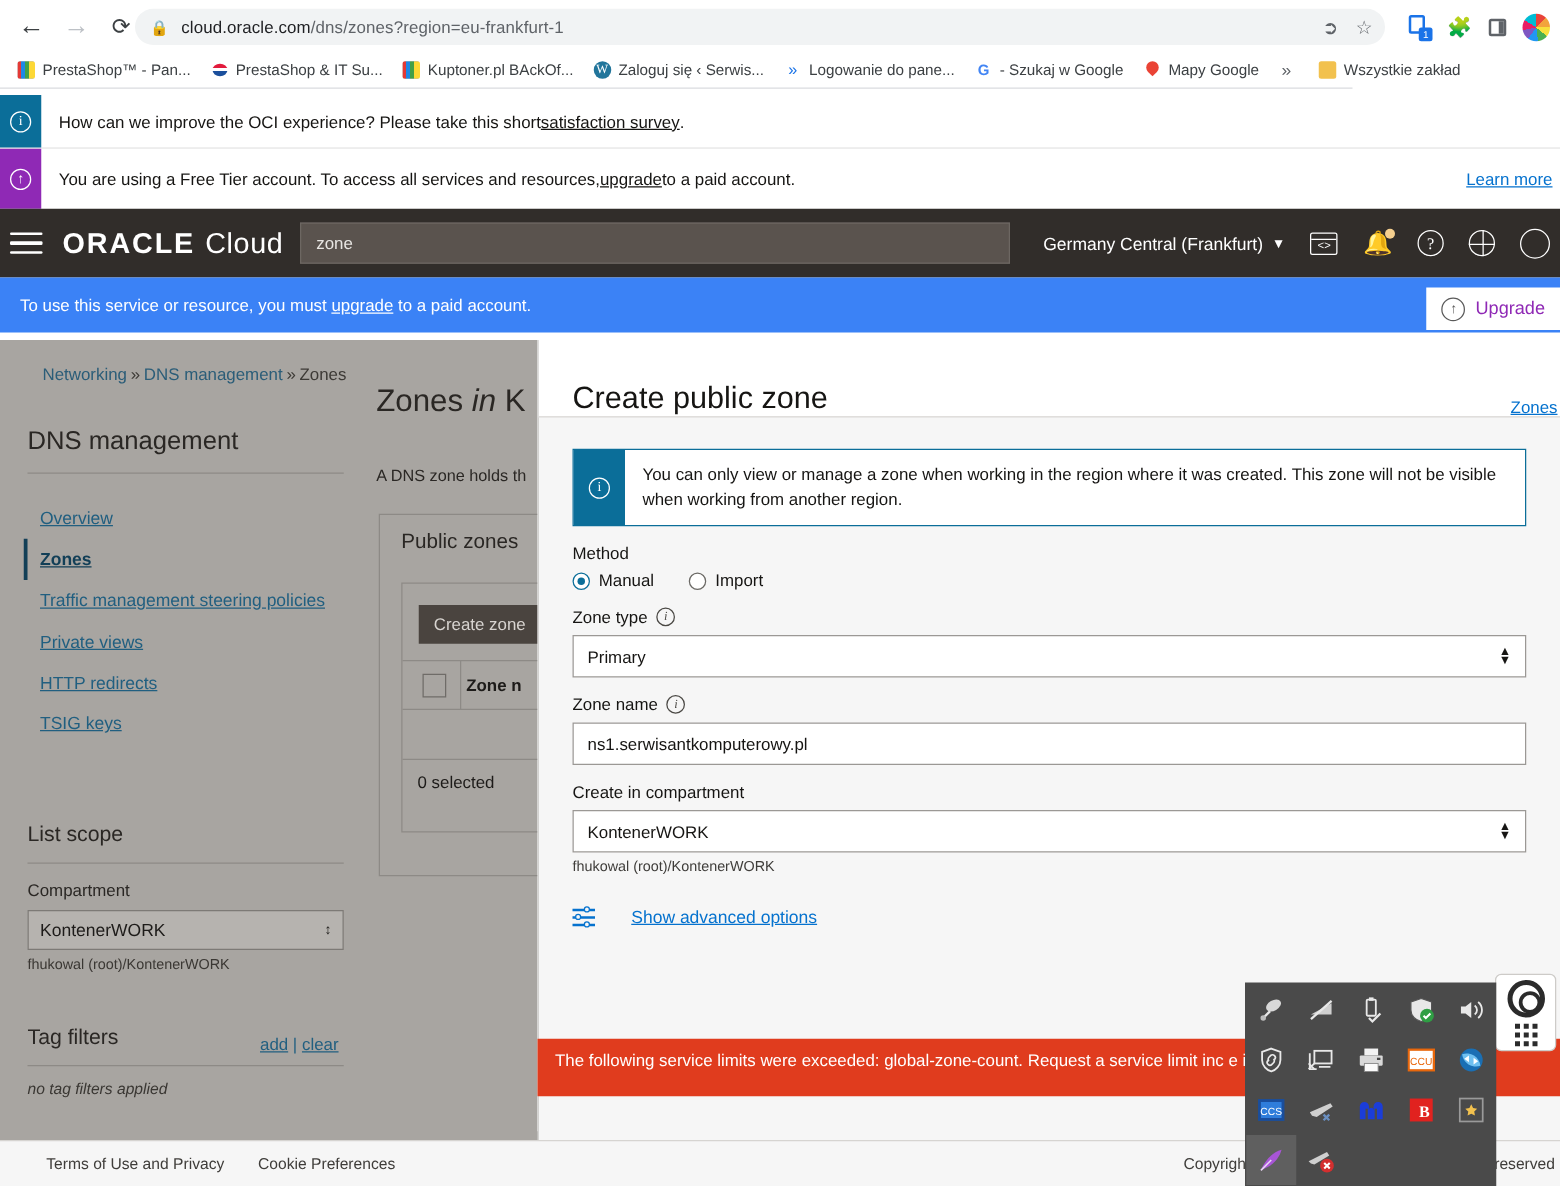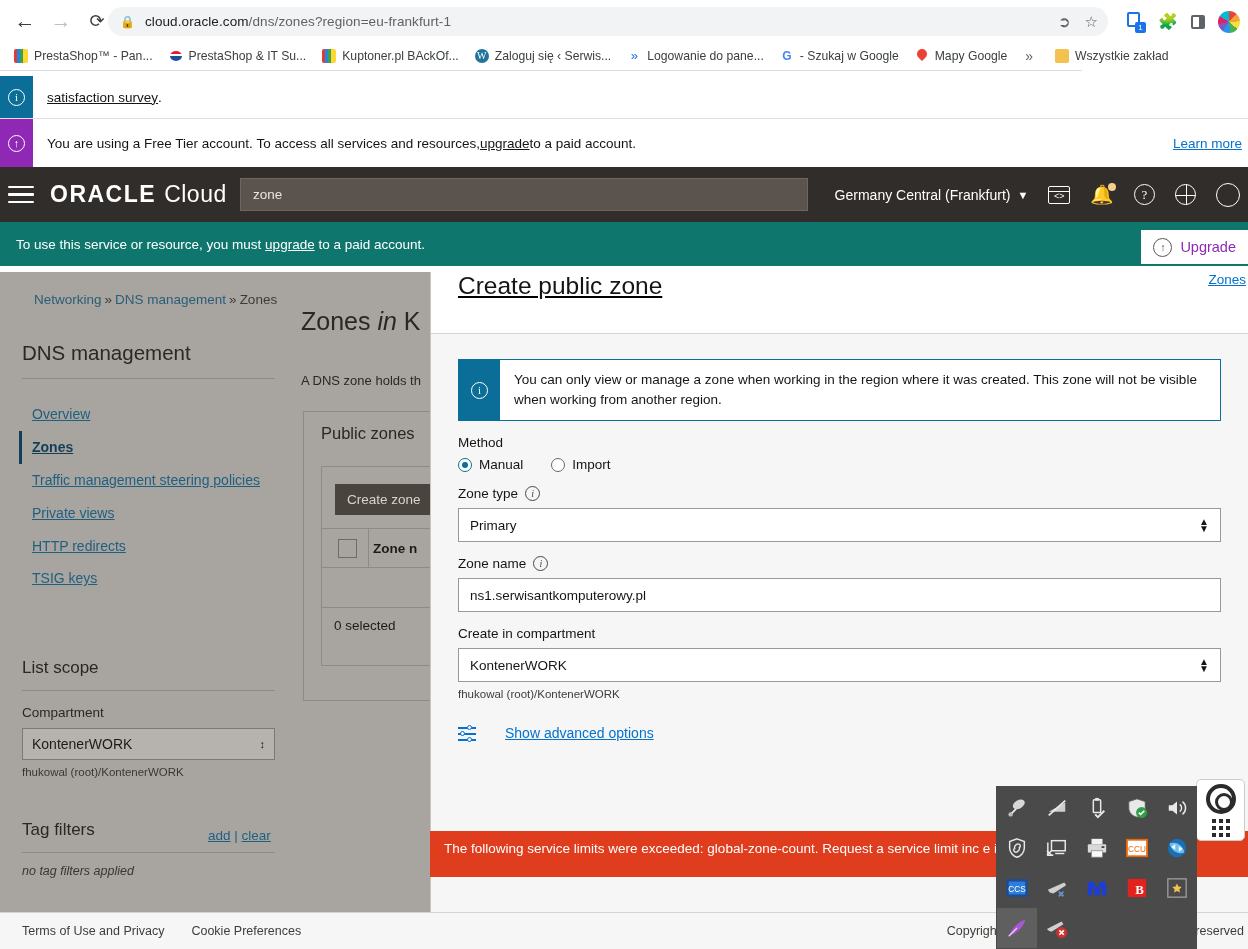--- a/index.html
+++ b/index.html
@@ -81,21 +81,21 @@
   .dev-ic:before { content:''; position:absolute; left:0; right:0; top:0; height:4px; border-bottom:1.4px solid #fff; }
   .bell { position:relative; font-size:19px; }
   .bell .dot { position:absolute; right:-2px; top:0px; width:8px; height:8px; border-radius:50%; background:#f5cf8e; }
   .circ-ic { width:21px; height:21px; border:1.6px solid #fff; border-radius:50%; font-size:13px; display:flex; align-items:center; justify-content:center; font-family:"Liberation Serif",serif;}
   .globe { width:21px; height:21px; border:1.6px solid #fff; border-radius:50%; position:relative; }
   .globe:before { content:''; position:absolute; left:50%; top:-1px; bottom:-1px; width:0; border-left:1.4px solid #fff; }
   .globe:after { content:''; position:absolute; top:50%; left:-1px; right:-1px; height:0; border-top:1.4px solid #fff; }
   .user-ic { width:24px; height:24px; border-radius:50%; border:1.6px solid #fff; overflow:hidden; }
 
   
-  .upgrade-bar { position:absolute; top:222px; left:0; width:1248px; height:44px; background:#0f766e; display:flex; align-items:center; }
+  .upgrade-bar { position:absolute; top:222px; left:0; width:1248px; height:44px; background:#3b82f6; display:flex; align-items:center; }
   .upgrade-bar .txt { color:#fff; font-size:13.5px; padding-left:16px; }
   .upgrade-bar .txt a { color:#fff; }
   .upg-btn { position:absolute; right:0; top:8px; height:34px; background:#fff; display:flex; align-items:center; gap:8px; padding:0 12px; }
   .upg-btn .lbl { color:#8f29b5; font-size:14.5px; }
   .upg-circ { width:19px; height:19px; border-radius:50%; border:1.5px solid #5a5a5a; color:#5a5a5a; display:flex; align-items:center; justify-content:center; font-size:11px; }
 
   
   .page-body { position:absolute; top:272px; left:0; width:1248px; height:640px; background:#f6f6f6; }
   .dim-left { position:absolute; top:272px; left:0; width:430px; height:640px; background:#a8a5a1; }
 
@@ -128,21 +128,21 @@
   .ctr-createbtn { position:absolute; left:335px; top:484px; height:31px; background:#4a443f; color:#d8d4d0; font-size:13.5px; display:flex; align-items:center; padding:0 12px; white-space:nowrap; }
   .ctr-throw { position:absolute; left:322px; top:528px; width:169px; height:40px; border-top:1px solid #8d8a86; border-bottom:1px solid #8d8a86; display:flex; align-items:center; }
   .ctr-chk { width:19px; height:19px; border:1px solid #6f6c68; margin-left:16px; }
   .ctr-th { margin-left:16px; font-size:13.5px; font-weight:bold; color:#1d1b19; white-space:nowrap; }
   .ctr-divv { position:absolute; left:368px; top:528px; width:1px; height:40px; background:#8d8a86; }
   .ctr-emptyrow { position:absolute; left:322px; top:568px; width:169px; height:40px; border-bottom:1px solid #8d8a86; }
   .ctr-sel { position:absolute; left:334px; top:618px; font-size:13.5px; color:#1d1b19; white-space:nowrap; }
 
   
   .panel { position:absolute; left:430px; top:272px; width:818px; height:640px; background:#f6f6f6; border-left:1px solid #c8c6c3; }
-  .panel-head { height:62px; background:#fff; display:flex; align-items:flex-start; border-bottom:1px solid #d6d4d1;text-decoration:underline; }
+  .panel-head { height:62px; background:#fff; display:flex; align-items:flex-end; border-bottom:1px solid #d6d4d1; }
   .panel-title { font-size:24.5px; color:#161513; margin-left:27px; }
   .panel-help { margin-left:auto; margin-right:0px; font-size:13.5px; color:#0572ce; text-decoration:underline; padding-right:2px; }
   .panel-body { padding:25px 27px 0 27px; position:relative; height:497px; }
 
   .alert { display:flex; border:1px solid #0b6e99; background:#fff; min-height:62px; }
   .alert-bar { width:41px; flex:none; background:#0b6e99; display:flex; align-items:center; justify-content:center; color:#fff; }
   .alert-txt { padding:10px 14px; font-size:13.5px; color:#161513; line-height:1.45; }
 
   .field-label { font-size:13.5px; color:#161513; margin-top:14px; display:flex; align-items:center; gap:7px; }
   .info-i { width:15px; height:15px; border:1.2px solid #4a4844; border-radius:50%; font-size:10px; display:flex; align-items:center; justify-content:center; font-family:"Liberation Serif",serif; font-style:italic; color:#4a4844; }
@@ -166,21 +166,21 @@
   .adv-ic i:nth-child(6){ left:9px; top:13px; }
   .adv-link { font-size:14px; color:#0572ce; text-decoration:underline; }
 
   .err { position:absolute; left:430px; top:831px; width:818px; min-height:46px; background:#e03c1e; color:#fff; font-size:13.5px; padding:8px 14px; line-height:1.42; }
   .panel-foot { position:absolute; left:430px; top:877px; width:818px; height:35px; background:#f6f6f6; display:flex; align-items:center; padding-left:27px; gap:22px; }
   .btn-create { background:#6b6560; color:#fff; font-size:14px; height:31px; display:flex; align-items:center; padding:0 19px; }
   .btn-cancel { color:#0572ce; font-size:14px; text-decoration:underline; }
 
   
   .footer { position:absolute; left:0; top:912px; width:1248px; height:37px; background:#f6f6f6; border-top:1px solid #d6d4d1; display:flex; align-items:center; }
-  .footer .lks { margin-left:22px; display:flex; gap:27px; font-size:12.5px; color:#3f3d3a; }
+  .footer .lks { margin-left:37px; display:flex; gap:27px; font-size:12.5px; color:#3f3d3a; }
   .footer .cpy { margin-left:auto; margin-right:4px; font-size:12.5px; color:#3f3d3a; white-space:nowrap; }
   .foot-dimleft { position:absolute; left:0; top:905px; width:430px; height:7px; background:#a8a5a1; }
 
   
   .fab { position:absolute; right:3px; top:779px; width:49px; height:62px; background:#fff; border:1px solid #cdcbc8; border-radius:5px; display:flex; flex-direction:column; align-items:center; justify-content:center; gap:5px; }
   .life { width:30px; height:30px; border-radius:50%; border:4px solid #2b2b2b; position:relative; }
   .life:before { content:''; position:absolute; left:5px; top:5px; width:12px; height:12px; border-radius:50%; border:3px solid #2b2b2b; }
   .grid9 { display:grid; grid-template-columns:repeat(3,4px); gap:3px; }
   .grid9 b { width:4px; height:4px; background:#2b2b2b; display:block; }
 
@@ -256,20 +256,21 @@
         <span class="favicon fv-folder"></span>
         <span>Wszystkie zakład</span>
       </div>
   </div>
 
   <div class="oci-banner ban1">
     <div class="ban-icon info">
         <span class="ic-circle">i</span>
       </div>
     <div class="ban-text">
+      <span>How can we improve the OCI experience? Please take this short </span>
         <a href="#">satisfaction survey</a>
         <span>.</span>
     </div>
   </div>
 
   <div class="oci-banner ban2">
     <div class="ban-icon up">
         <span class="ic-circle">↑</span>
       </div>
     <div class="ban-text">

